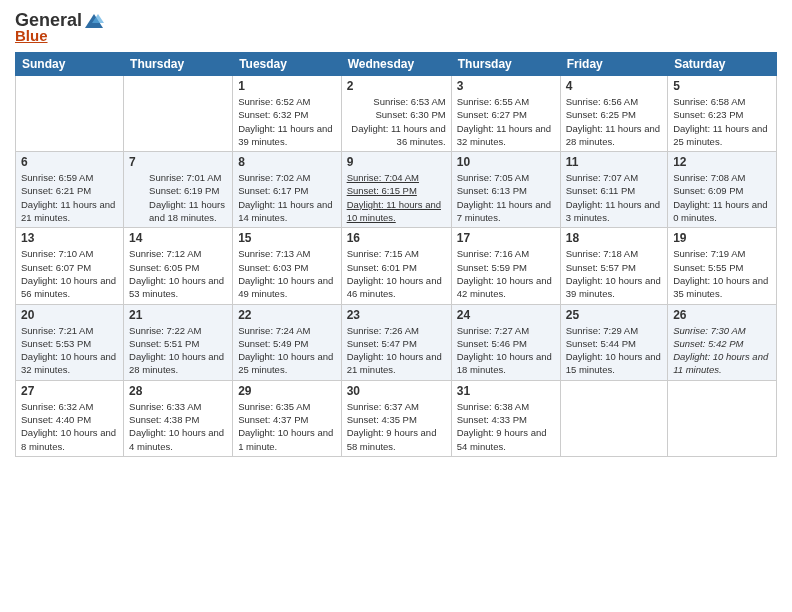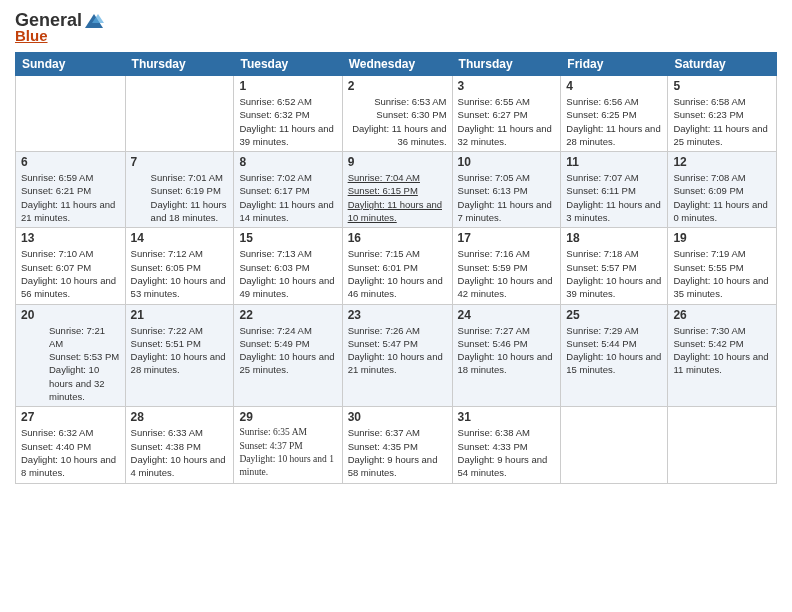--- a/index.html
+++ b/index.html
@@ -172,21 +172,21 @@
           <td>
             <span class="day-num">19</span>
             <div class="day-info" style="white-space: pre-line;">Sunrise: 7:19 AM
 Sunset: 5:55 PM
 Daylight: 10 hours and 35 minutes.</div>
           </td>
         </tr>
         <tr>
           <td>
             <span class="day-num">20</span>
-            <div class="day-info" style="white-space: pre-line; margin-left: 28px;">Sunrise: 7:21 AM
+            <div class="day-info" style="white-space: pre-line;">Sunrise: 7:21 AM
 Sunset: 5:53 PM
 Daylight: 10 hours and 32 minutes.</div>
           </td>
           <td>
             <span class="day-num">21</span>
             <div class="day-info" style="white-space: pre-line;">Sunrise: 7:22 AM
 Sunset: 5:51 PM
 Daylight: 10 hours and 28 minutes.</div>
           </td>
           <td>
@@ -208,41 +208,41 @@
 Daylight: 10 hours and 18 minutes.</div>
           </td>
           <td>
             <span class="day-num">25</span>
             <div class="day-info" style="white-space: pre-line;">Sunrise: 7:29 AM
 Sunset: 5:44 PM
 Daylight: 10 hours and 15 minutes.</div>
           </td>
           <td>
             <span class="day-num">26</span>
-            <div class="day-info" style="white-space: pre-line;">Sunrise: 7:30 AM
+            <div class="day-info" style="white-space: pre-line; font-style: italic;">Sunrise: 7:30 AM
 Sunset: 5:42 PM
 Daylight: 10 hours and 11 minutes.</div>
           </td>
         </tr>
         <tr>
           <td>
             <span class="day-num">27</span>
             <div class="day-info" style="white-space: pre-line;">Sunrise: 6:32 AM
 Sunset: 4:40 PM
 Daylight: 10 hours and 8 minutes.</div>
           </td>
           <td>
             <span class="day-num">28</span>
             <div class="day-info" style="white-space: pre-line;">Sunrise: 6:33 AM
 Sunset: 4:38 PM
 Daylight: 10 hours and 4 minutes.</div>
           </td>
           <td>
             <span class="day-num">29</span>
-            <div class="day-info" style="white-space: pre-line; font-family: Liberation Serif, serif;">Sunrise: 6:35 AM
+            <div class="day-info" style="white-space: pre-line;">Sunrise: 6:35 AM
 Sunset: 4:37 PM
 Daylight: 10 hours and 1 minute.</div>
           </td>
           <td>
             <span class="day-num">30</span>
             <div class="day-info" style="white-space: pre-line;">Sunrise: 6:37 AM
 Sunset: 4:35 PM
 Daylight: 9 hours and 58 minutes.</div>
           </td>
           <td>

